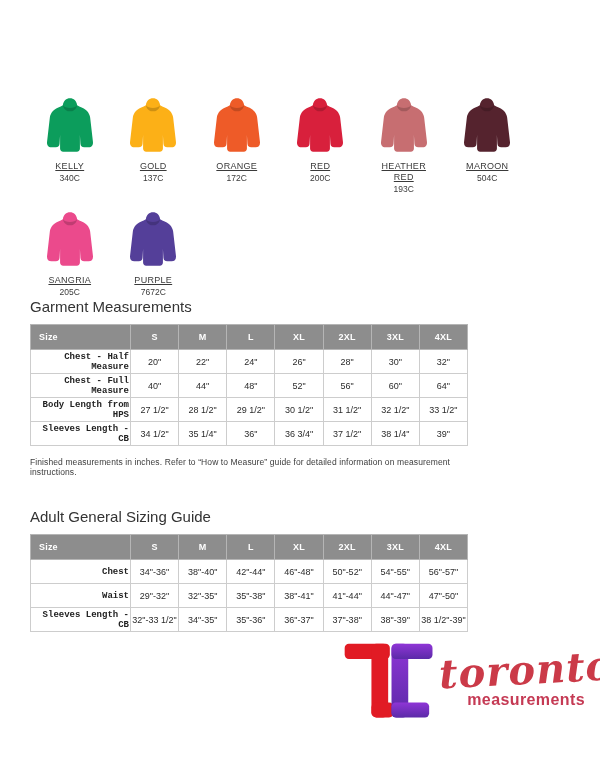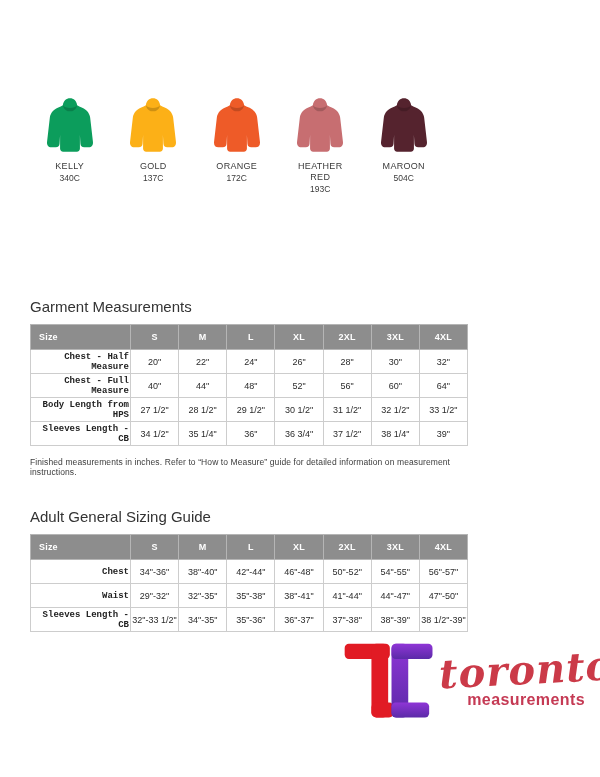--- a/index.html
+++ b/index.html
@@ -9,21 +9,21 @@
   }
   .page{position:absolute;inset:0;}
 
   
   .swatch-grid{position:absolute;left:28px;top:92px;width:548px;}
   .swatch-row{display:flex;flex-direction:row;}
   .swatch{width:83.5px;display:flex;flex-direction:column;align-items:center;margin-bottom:13px;}
   .swatch svg{width:62px;height:66px;display:block;}
   .swatch .cname{
     margin-top:3px;font-size:9px;letter-spacing:.3px;color:#3a3a3a;text-align:center;
-    line-height:1.2;max-width:58px;
+    line-height:1.2;max-width:58px;text-decoration:underline;
   }
   .swatch .ccode{margin-top:2px;font-size:8.5px;color:#3a3a3a;text-align:left;line-height:1;}
 
   
   .sections{position:absolute;left:30px;top:298px;width:440px;}
   .section-title{font-size:15px;color:#333;margin-bottom:9px;}
   table.meas{border-collapse:collapse;table-layout:fixed;width:438px;padding-left:21px;}
   table.meas col.label-col{width:100px;}
   table.meas th{
     background:#8d8d8d;color:#ffffff;font-size:9px;font-weight:bold;
@@ -80,37 +80,64 @@
 
   <div class="swatch">
     <svg viewBox="0 0 100 100">
       <path class="hd-body" d="M50,7 C44,7 39.5,11 38.5,18 L35,20 C24,23.5 18.5,30 17.5,38 L13,77 C12.4,82.5 15,86 20,86 L27,86 C31,86 33,84 33.2,80 L34,66 L34,88 C34,91.2 36,93 39,93 L61,93 C64,93 66,91.2 66,88 L66,66 L66.8,80 C67,84 69,86 73,86 L80,86 C85,86 87.6,82.5 87,77 L82.5,38 C81.5,30 76,23.5 65,20 L61.5,18 C60.5,11 56,7 50,7 Z" fill="#ee5b28"></path>
       <path class="hd-collar" d="M38.5,18 C43,24 57,24 61.5,18 C60,25.5 54.5,28 50,28 C45.5,28 40,25.5 38.5,18 Z" fill="rgba(0,0,0,0.18)"></path>
     </svg>
     <div class="cname">ORANGE</div>
     <div class="ccode">172C</div>
   </div>
 
+  <div class="swatch">
+    <svg viewBox="0 0 100 100">
+      <path class="hd-body" d="M50,7 C44,7 39.5,11 38.5,18 L35,20 C24,23.5 18.5,30 17.5,38 L13,77 C12.4,82.5 15,86 20,86 L27,86 C31,86 33,84 33.2,80 L34,66 L34,88 C34,91.2 36,93 39,93 L61,93 C64,93 66,91.2 66,88 L66,66 L66.8,80 C67,84 69,86 73,86 L80,86 C85,86 87.6,82.5 87,77 L82.5,38 C81.5,30 76,23.5 65,20 L61.5,18 C60.5,11 56,7 50,7 Z" fill="#d8203c"></path>
+      <path class="hd-collar" d="M38.5,18 C43,24 57,24 61.5,18 C60,25.5 54.5,28 50,28 C45.5,28 40,25.5 38.5,18 Z" fill="rgba(0,0,0,0.18)"></path>
+    </svg>
+    <div class="cname">RED</div>
+    <div class="ccode">200C</div>
+  </div>
 
   <div class="swatch">
     <svg viewBox="0 0 100 100">
       <path class="hd-body" d="M50,7 C44,7 39.5,11 38.5,18 L35,20 C24,23.5 18.5,30 17.5,38 L13,77 C12.4,82.5 15,86 20,86 L27,86 C31,86 33,84 33.2,80 L34,66 L34,88 C34,91.2 36,93 39,93 L61,93 C64,93 66,91.2 66,88 L66,66 L66.8,80 C67,84 69,86 73,86 L80,86 C85,86 87.6,82.5 87,77 L82.5,38 C81.5,30 76,23.5 65,20 L61.5,18 C60.5,11 56,7 50,7 Z" fill="#c76e71"></path>
       <path class="hd-collar" d="M38.5,18 C43,24 57,24 61.5,18 C60,25.5 54.5,28 50,28 C45.5,28 40,25.5 38.5,18 Z" fill="rgba(0,0,0,0.18)"></path>
     </svg>
     <div class="cname">HEATHER RED</div>
     <div class="ccode">193C</div>
   </div>
 
   <div class="swatch">
     <svg viewBox="0 0 100 100">
       <path class="hd-body" d="M50,7 C44,7 39.5,11 38.5,18 L35,20 C24,23.5 18.5,30 17.5,38 L13,77 C12.4,82.5 15,86 20,86 L27,86 C31,86 33,84 33.2,80 L34,66 L34,88 C34,91.2 36,93 39,93 L61,93 C64,93 66,91.2 66,88 L66,66 L66.8,80 C67,84 69,86 73,86 L80,86 C85,86 87.6,82.5 87,77 L82.5,38 C81.5,30 76,23.5 65,20 L61.5,18 C60.5,11 56,7 50,7 Z" fill="#55232e"></path>
       <path class="hd-collar" d="M38.5,18 C43,24 57,24 61.5,18 C60,25.5 54.5,28 50,28 C45.5,28 40,25.5 38.5,18 Z" fill="rgba(0,0,0,0.18)"></path>
     </svg>
     <div class="cname">MAROON</div>
     <div class="ccode">504C</div>
+  </div>
+</div>
+    <div class="swatch-row" id="swatch-row-2">
+  <div class="swatch">
+    <svg viewBox="0 0 100 100">
+      <path class="hd-body" d="M50,7 C44,7 39.5,11 38.5,18 L35,20 C24,23.5 18.5,30 17.5,38 L13,77 C12.4,82.5 15,86 20,86 L27,86 C31,86 33,84 33.2,80 L34,66 L34,88 C34,91.2 36,93 39,93 L61,93 C64,93 66,91.2 66,88 L66,66 L66.8,80 C67,84 69,86 73,86 L80,86 C85,86 87.6,82.5 87,77 L82.5,38 C81.5,30 76,23.5 65,20 L61.5,18 C60.5,11 56,7 50,7 Z" fill="#eb4a8c"></path>
+      <path class="hd-collar" d="M38.5,18 C43,24 57,24 61.5,18 C60,25.5 54.5,28 50,28 C45.5,28 40,25.5 38.5,18 Z" fill="rgba(0,0,0,0.18)"></path>
+    </svg>
+    <div class="cname">SANGRIA</div>
+    <div class="ccode">205C</div>
+  </div>
+
+  <div class="swatch">
+    <svg viewBox="0 0 100 100">
+      <path class="hd-body" d="M50,7 C44,7 39.5,11 38.5,18 L35,20 C24,23.5 18.5,30 17.5,38 L13,77 C12.4,82.5 15,86 20,86 L27,86 C31,86 33,84 33.2,80 L34,66 L34,88 C34,91.2 36,93 39,93 L61,93 C64,93 66,91.2 66,88 L66,66 L66.8,80 C67,84 69,86 73,86 L80,86 C85,86 87.6,82.5 87,77 L82.5,38 C81.5,30 76,23.5 65,20 L61.5,18 C60.5,11 56,7 50,7 Z" fill="#543f99"></path>
+      <path class="hd-collar" d="M38.5,18 C43,24 57,24 61.5,18 C60,25.5 54.5,28 50,28 C45.5,28 40,25.5 38.5,18 Z" fill="rgba(0,0,0,0.18)"></path>
+    </svg>
+    <div class="cname">PURPLE</div>
+    <div class="ccode">7672C</div>
   </div>
 </div>
   </div>
 
   <div class="sections">
 
     <div>
       <div class="section-title">Garment Measurements</div>
       <table class="meas" id="gm-table">
         <colgroup>

